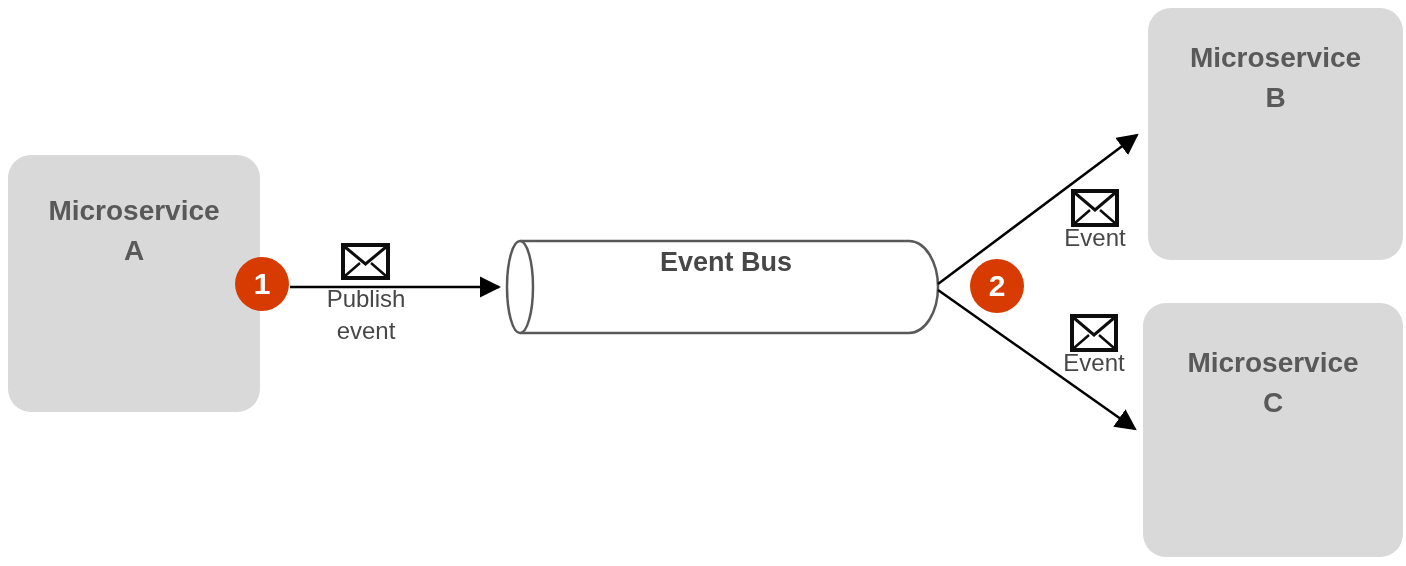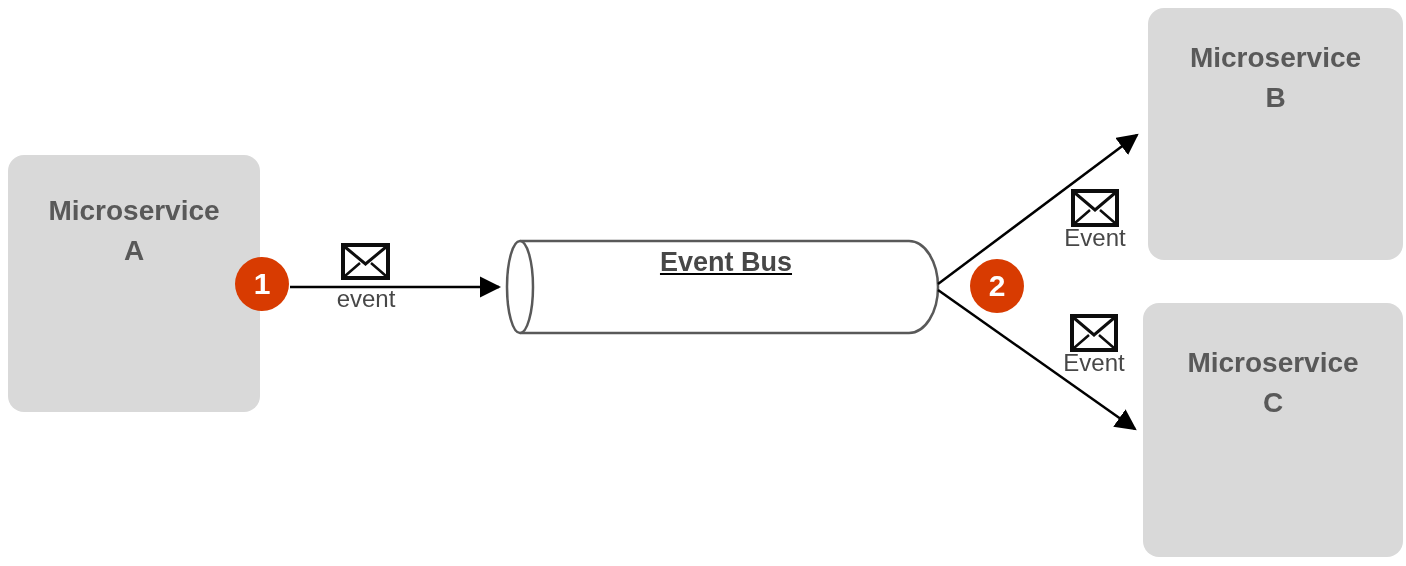--- a/index.html
+++ b/index.html
@@ -18,21 +18,21 @@
     position:relative;
     width:1406px;height:566px;
     background:#ffffff;
     font-family:"Liberation Sans", sans-serif;
     overflow:hidden;
   }
   .svg-layer{position:absolute;left:0;top:0;width:1406px;height:566px;}
   .node{
     position:absolute;
     background:var(--node-fill);
-    border-radius:16px;
+    border-radius:23px;
     color:var(--node-text);
     font-weight:bold;
     font-size:28px;
     line-height:40px;
     text-align:center;
     box-sizing:border-box;
   }
   .node-a{left:8px;top:155px;width:252px;height:257px;padding-top:36px;}
   .node-b{left:1148px;top:8px;width:255px;height:252px;padding-top:30px;}
   .node-c{left:1143px;top:303px;width:260px;height:254px;padding-top:40px;}
@@ -47,21 +47,20 @@
     display:flex;align-items:center;justify-content:center;
     z-index:3;
   }
   .badge-1{left:235px;top:257px;}
   .badge-2{left:970px;top:259px;}
   .bus-text{
     position:absolute;
     left:525px;top:244px;width:402px;
     text-align:center;
     z-index:2;
-    text-decoration:underline;
   }
   .bus-title{
     color:var(--bus-title);
     font-weight:bold;
     font-size:27px;
     line-height:36px;
     white-space:nowrap;
   }
   .bus-subtitle{
     color:var(--bus-subtitle);
@@ -150,20 +149,21 @@
   </div>
   <div class="badge badge-2">
     <span>2</span>
   </div>
 
   <div class="bus-text">
     <div class="bus-title">Event Bus</div>
   </div>
 
   <div class="edge-label publish-label">
+    <div>Publish</div>
     <div>event</div>
   </div>
 
   <div class="edge-label event-label-top">Event</div>
 
   <div class="edge-label event-label-bottom">Event</div>
 
 </div>
 
 </body></html>

